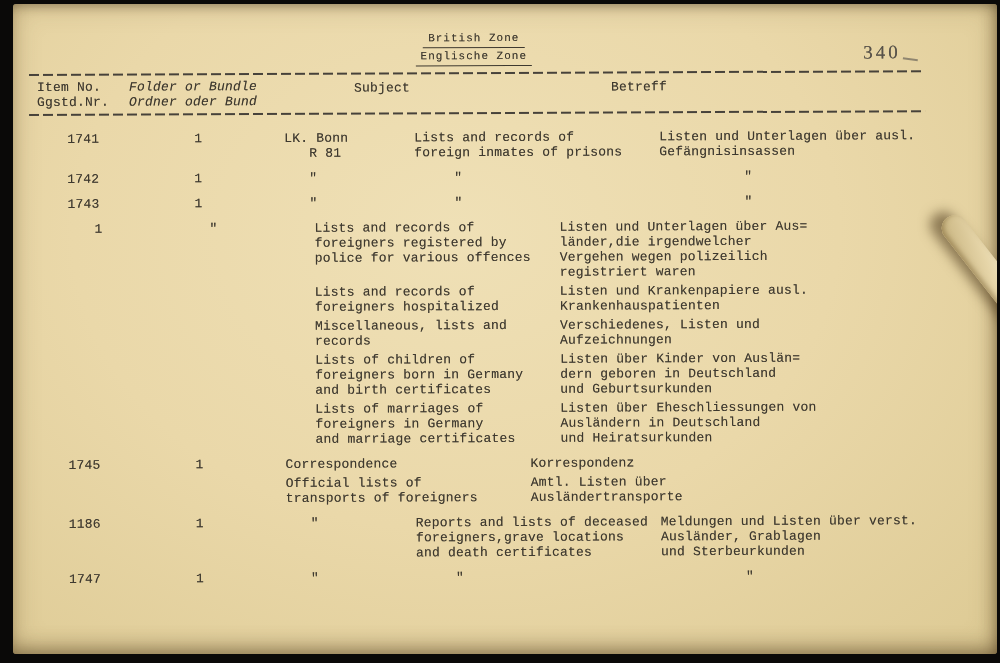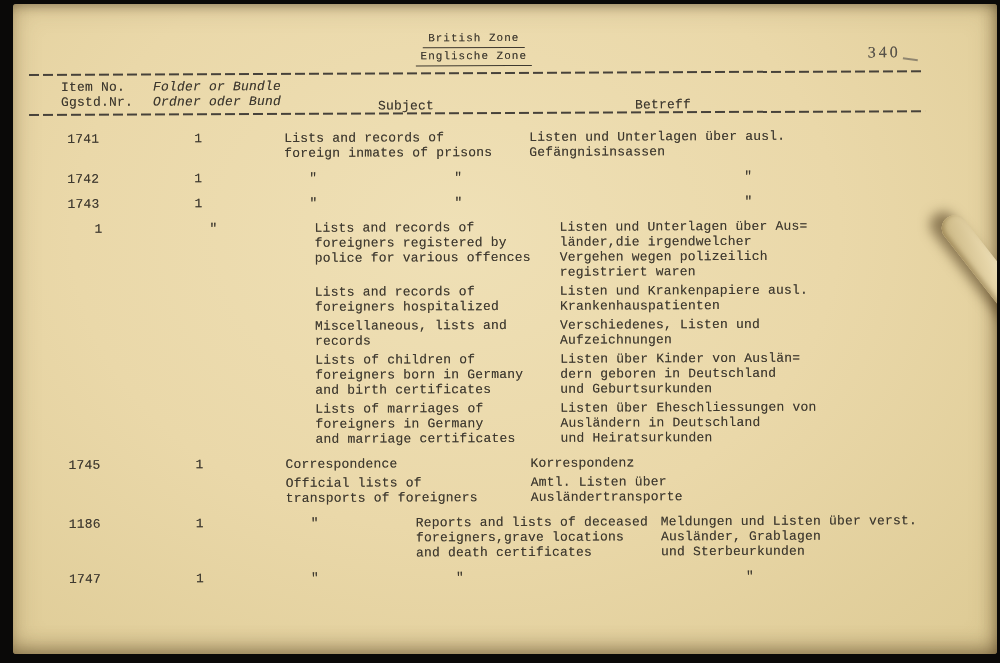--- a/index.html
+++ b/index.html
@@ -33,44 +33,44 @@
   .title-line { line-height:16px; }
   .title-text {
     display:inline-block;
     border-bottom:1.5px solid #3e392f;
     padding:0 5px 1px;
     font-size:11px; letter-spacing:1px;
   }
   .page-number {
     position:absolute; top:42px; right:95px;
     font-family:"Liberation Serif","DejaVu Serif",serif;
-    font-size:16px; letter-spacing:3px; color:#57524a;
+    font-size:19px; letter-spacing:3px; color:#57524a;
   }
   .pen-mark {
     position:absolute; top:56px; right:78px;
     width:15px; height:2px; background:#6b655a; transform:rotate(8deg);
     opacity:.7;
   }
 
   
   .dash {
     position:absolute; left:17px; width:896px; height:2px;
     background: repeating-linear-gradient(90deg, #47423a 0 10px, transparent 10px 14px);
   }
   .dash-top { top:68px; }
   .dash-mid { top:108px; }
 
   
   .header-row { position:absolute; top:74px; left:17px; display:flex; }
-  .h1 { width:100px; padding-left:8px;margin-left:24px; }
+  .h1 { width:100px; padding-left:8px; }
   .h2 { width:155px;font-style:italic; }
   .h3 { width:130px; padding-left:3px; }
   .h4 { width:245px; padding-left:70px; }
   .h5 { width:300px; padding-left:82px; }
-  .h-single { margin-top:20px; }
+  .h-single { margin-top:2px; }
   .kreis-indent { padding-left:12px; }
 
   
   .rows { position:absolute; top:126px; left:17px; }
   .row { display:flex; margin-bottom:10px; }
   .c1 { width:100px; padding-left:38px; }
   .c2 { width:155px; padding-left:65px; }
   .c3 { width:130px; }
   .centries { width:560px; }
   .entry { display:flex; margin-bottom:4px; }
@@ -132,20 +132,24 @@
     <div class="dash dash-mid"></div>
 
     <div class="rows" id="rows">
         <div class="row">
           <div class="c1">
             <div class="item-no">1741</div>
           </div>
           <div class="c2">
             <div class="folder-no">1</div>
           </div>
+          <div class="c3">
+            <div>LK. Bonn</div>
+            <div class="indent ">R 81</div>
+          </div>
           <div class="centries">
             <div class="entry">
               <div class="subj">
                 <div>Lists and records of</div>
                 <div>foreign inmates of prisons</div>
               </div>
               <div class="betr">
                 <div>Listen und Unterlagen über ausl.</div>
                 <div>Gefängnisinsassen</div>
               </div>

